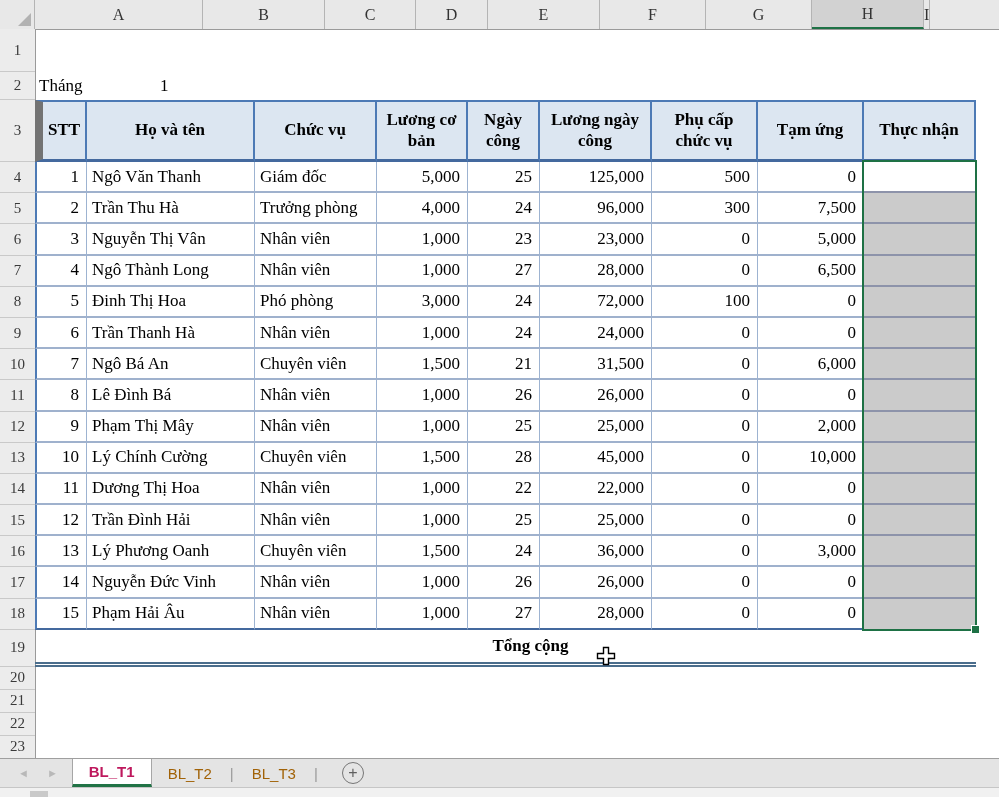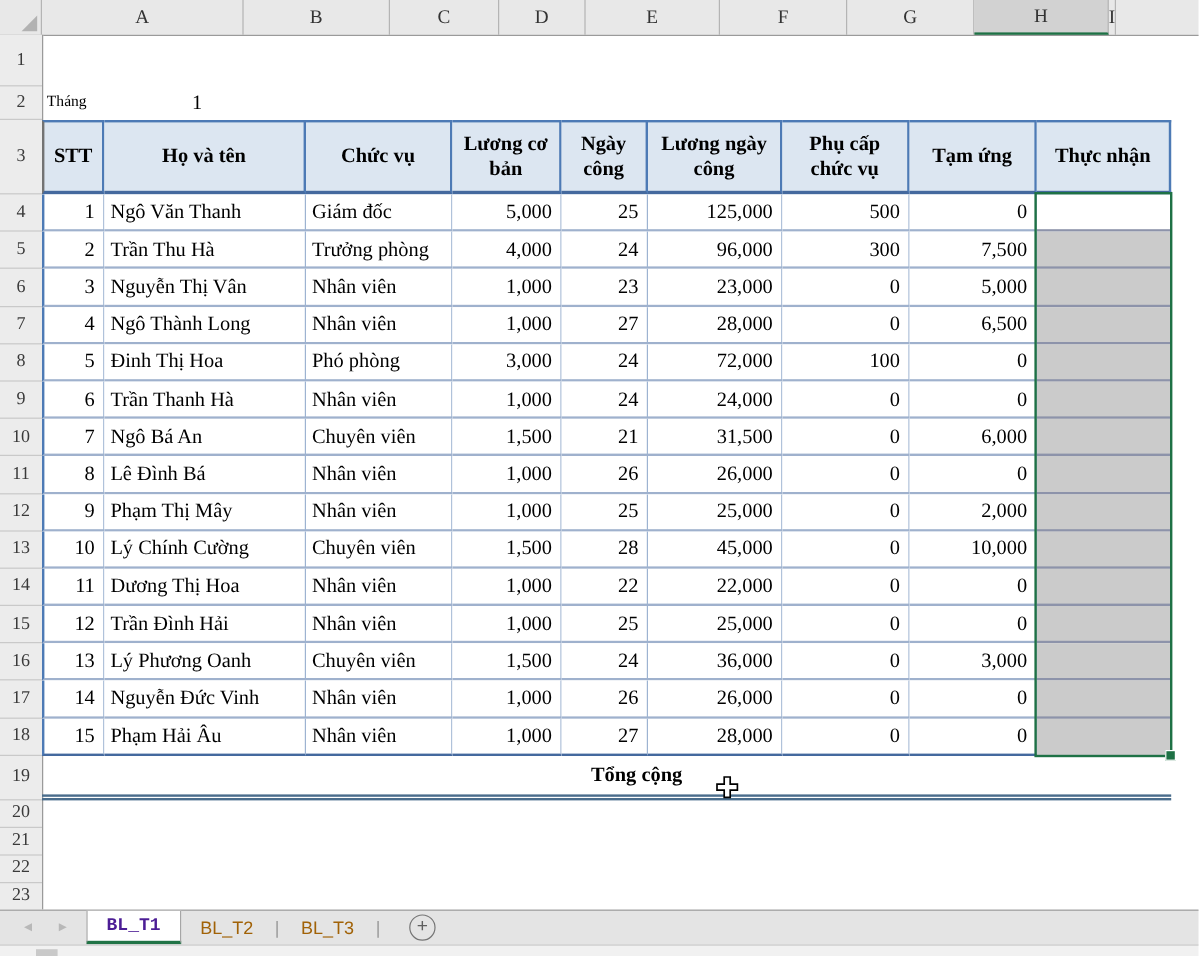--- a/index.html
+++ b/index.html
@@ -28,32 +28,32 @@
   .rowhdrs div.rowhdr:nth-of-type(1){height:43px;}
   .rowhdrs div.rowhdr:nth-of-type(2){height:28px;}
   .rowhdrs div.rowhdr:nth-of-type(3){height:62px;}
   .rowhdrs div.rowhdr:nth-of-type(n+4):nth-of-type(-n+18){height:31.2px;}
   .rowhdrs div.rowhdr:nth-of-type(19){height:37px;text-align:right;}
   .rowhdrs div.rowhdr:nth-of-type(n+20){height:23px;}
   .rowhdrs div.rowhdr:nth-of-type(23){height:22px;border-bottom:none;}
 
   
   .title-cell{position:absolute;left:39px;top:34px;font-size:24px;color:#44546a;white-space:nowrap;}
-  .month-label{position:absolute;left:39px;top:76px;font-size:13px;color:#000;}
+  .month-label{position:absolute;left:39px;top:76px;font-size:17px;color:#000;}
   .month-value{position:absolute;left:160px;top:76px;font-size:17px;color:#000;}
 
   
   .table{position:absolute;left:35px;top:100px;width:941px;display:grid;
          grid-template-columns:52px 168px 122px 91px 72px 112px 106px 106px 112px;
          grid-auto-rows:31.2px;grid-template-rows:62px;}
   .hcell{box-sizing:border-box;background:#dce6f1;border-top:2px solid #4d7ab5;
          border-right:2px solid #4d7ab5;border-bottom:3px solid #44699e;
          display:flex;align-items:center;justify-content:center;text-align:center;
          font-weight:bold;font-size:17px;color:#000;line-height:1.2;padding:0 3px;}
-  .hcell:nth-of-type(1){border-left:2px solid #737373;font-family:Liberation Serif, serif;}
+  .hcell:nth-of-type(1){border-left:8px solid #737373;font-family:Liberation Serif, serif;}
   .row{display:contents;}
   .cell{box-sizing:border-box;background:#fff;border-right:1px solid #9db3d1;
         border-bottom:2px solid #9fb1cd;display:flex;align-items:center;
         font-size:17px;color:#000;padding:0 5px;white-space:nowrap;overflow:hidden;}
   .cell.num{justify-content:flex-end;padding-right:7px;}
   .cell.txt{justify-content:flex-start;}
   .cell.c-stt{border-left:2px solid #4d7ab5;}
   .cell.c-net{background:#cbcbcb;border-right:none;border-bottom:2px solid #8d93aa;}
   .table .row:nth-of-type(1) .c-net{background:#ffffff;}
   .table .row:nth-of-type(15) .cell{border-bottom:2px solid #44699e;}
@@ -74,23 +74,23 @@
   
   .cursor{position:absolute;left:596px;top:646px;pointer-events:none;}
 
   
   .tabbar{position:absolute;left:0;top:758px;width:999px;height:29px;background:#e4e4e4;
           border-top:1px solid #9f9f9f;display:flex;align-items:stretch;
           font-family:"Liberation Sans","DejaVu Sans",sans-serif;box-sizing:border-box;}
   .nav-arrows{display:flex;align-items:center;gap:18px;padding:0 14px 0 18px;}
   .nav-arrow{color:#b8b8b8;font-size:11px;}
   .tab{display:flex;align-items:center;padding:0 16px;font-size:15px;color:#a16207;position:relative;}
-  .tab.active{background:#ffffff;color:#4c1d95;font-weight:bold;
+  .tab.active{background:#ffffff;color:#be185d;font-weight:bold;
               border-left:1px solid #a6a6a6;border-right:1px solid #a6a6a6;
-              border-bottom:3px solid #217346;box-sizing:border-box;font-family:Liberation Mono, monospace;}
+              border-bottom:3px solid #217346;box-sizing:border-box;}
   .tab-sep{display:flex;align-items:center;color:#9a9a9a;font-size:15px;padding:0 2px;}
   .add-sheet{display:flex;align-items:center;justify-content:center;margin-left:22px;align-self:center;
              width:22px;height:22px;border:1.5px solid #767676;border-radius:50%;
              color:#5f5f5f;font-size:16px;line-height:1;box-sizing:border-box;}
 
   
   .statusbar{position:absolute;left:0;top:787px;width:999px;height:10px;background:#f1f1f1;
              border-top:1px solid #c6c6c6;box-sizing:border-box;}
   .status-chip{position:absolute;left:30px;top:3px;width:18px;height:7px;background:#c9c9c9;}
 </style>

